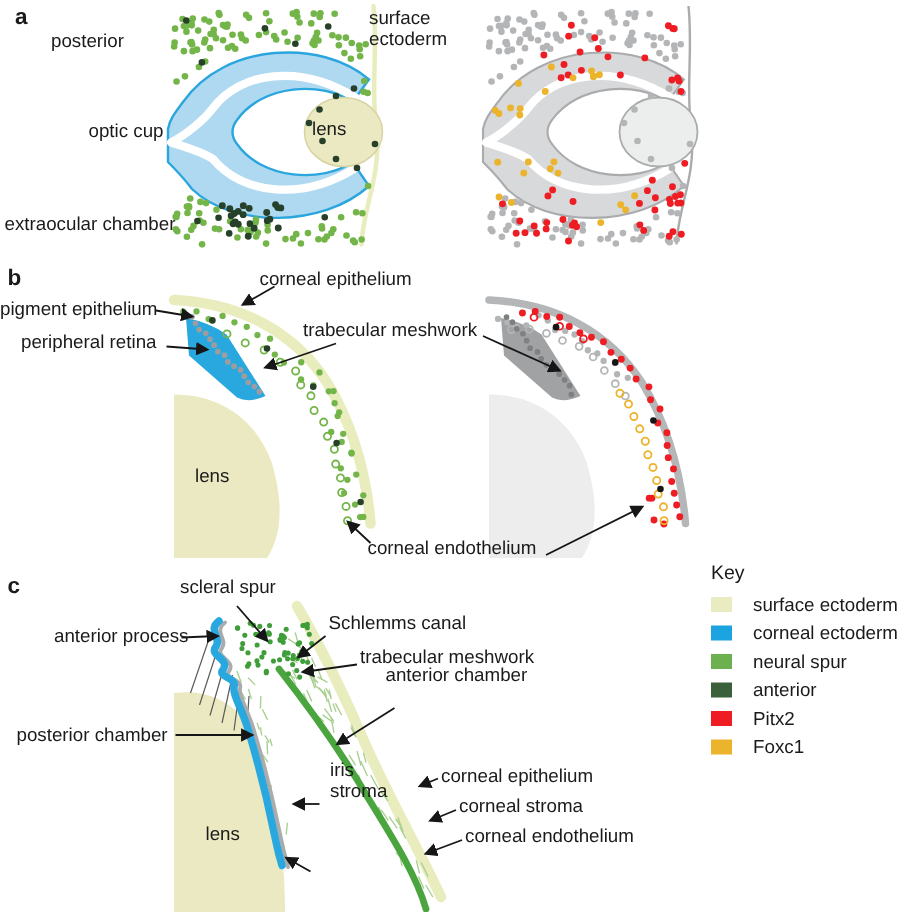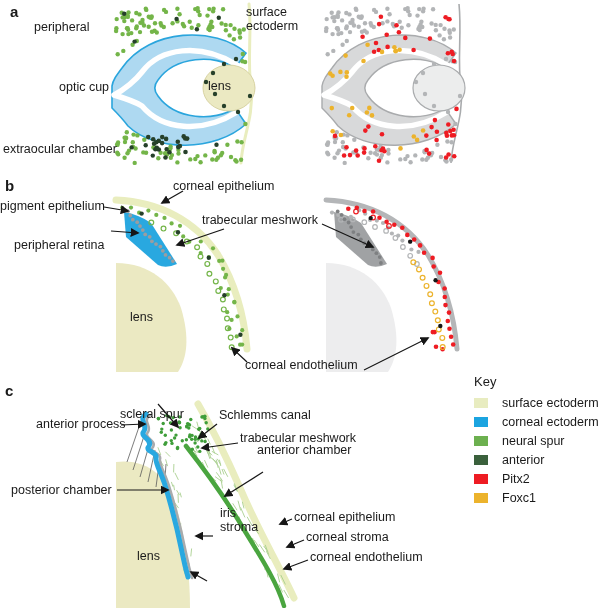--- a/index.html
+++ b/index.html
@@ -857,36 +857,36 @@
     <line class="arr" x1="117" y1="490" x2="168" y2="490"></line>
     <line class="arr" x1="213" y1="536" x2="196" y2="536"></line>
     <line class="arr" x1="207" y1="581" x2="191" y2="572"></line>
     <line class="arr" x1="292" y1="519" x2="280" y2="524"></line>
     <line class="arr" x1="304" y1="540" x2="287" y2="547"></line>
     <line class="arr" x1="308" y1="560" x2="284" y2="569"></line>
   </g>
 </svg>
 
 <div class="lbl ptag" style="left:10px;top:4px">a</div>
-<div class="lbl" style="left:34px;top:21px">peripheral</div>
+<div class="lbl" style="left:34px;top:21px">posterior</div>
 <div class="lbl" style="left:59px;top:81px">optic cup</div>
 <div class="lbl" style="left:3px;top:143px">extraocular chamber</div>
 <div class="lbl wrap" style="left:246px;top:6px;width:62px">surface ectoderm</div>
 <div class="lbl" style="left:208px;top:80px">lens</div>
 
 <div class="lbl ptag" style="left:5px;top:178px">b</div>
 <div class="lbl" style="left:0px;top:200px">pigment epithelium</div>
-<div class="lbl" style="left:14px;top:239px">peripheral retina</div>
+<div class="lbl" style="left:14px;top:222px">peripheral retina</div>
 <div class="lbl" style="left:173px;top:180px">corneal epithelium</div>
 <div class="lbl" style="left:202px;top:214px">trabecular meshwork</div>
 <div class="lbl" style="left:130px;top:311px">lens</div>
 <div class="lbl" style="left:245px;top:359px">corneal endothelium</div>
 
 <div class="lbl ptag" style="left:5px;top:383px">c</div>
-<div class="lbl" style="left:120px;top:408px">scleral spur</div>
+<div class="lbl" style="left:120px;top:385px">scleral spur</div>
 <div class="lbl" style="left:36px;top:418px">anterior process</div>
 <div class="lbl" style="left:219px;top:409px">Schlemms canal</div>
 <div class="lbl" style="left:240px;top:432px">trabecular meshwork</div>
 <div class="lbl" style="left:257px;top:444px">anterior chamber</div>
 <div class="lbl" style="left:11px;top:484px">posterior chamber</div>
 <div class="lbl" style="left:137px;top:550px">lens</div>
 <div class="lbl wrap" style="left:220px;top:507px;width:50px">iris stroma</div>
 <div class="lbl" style="left:294px;top:511px">corneal epithelium</div>
 <div class="lbl" style="left:306px;top:531px">corneal stroma</div>
 <div class="lbl" style="left:310px;top:551px">corneal endothelium</div>

